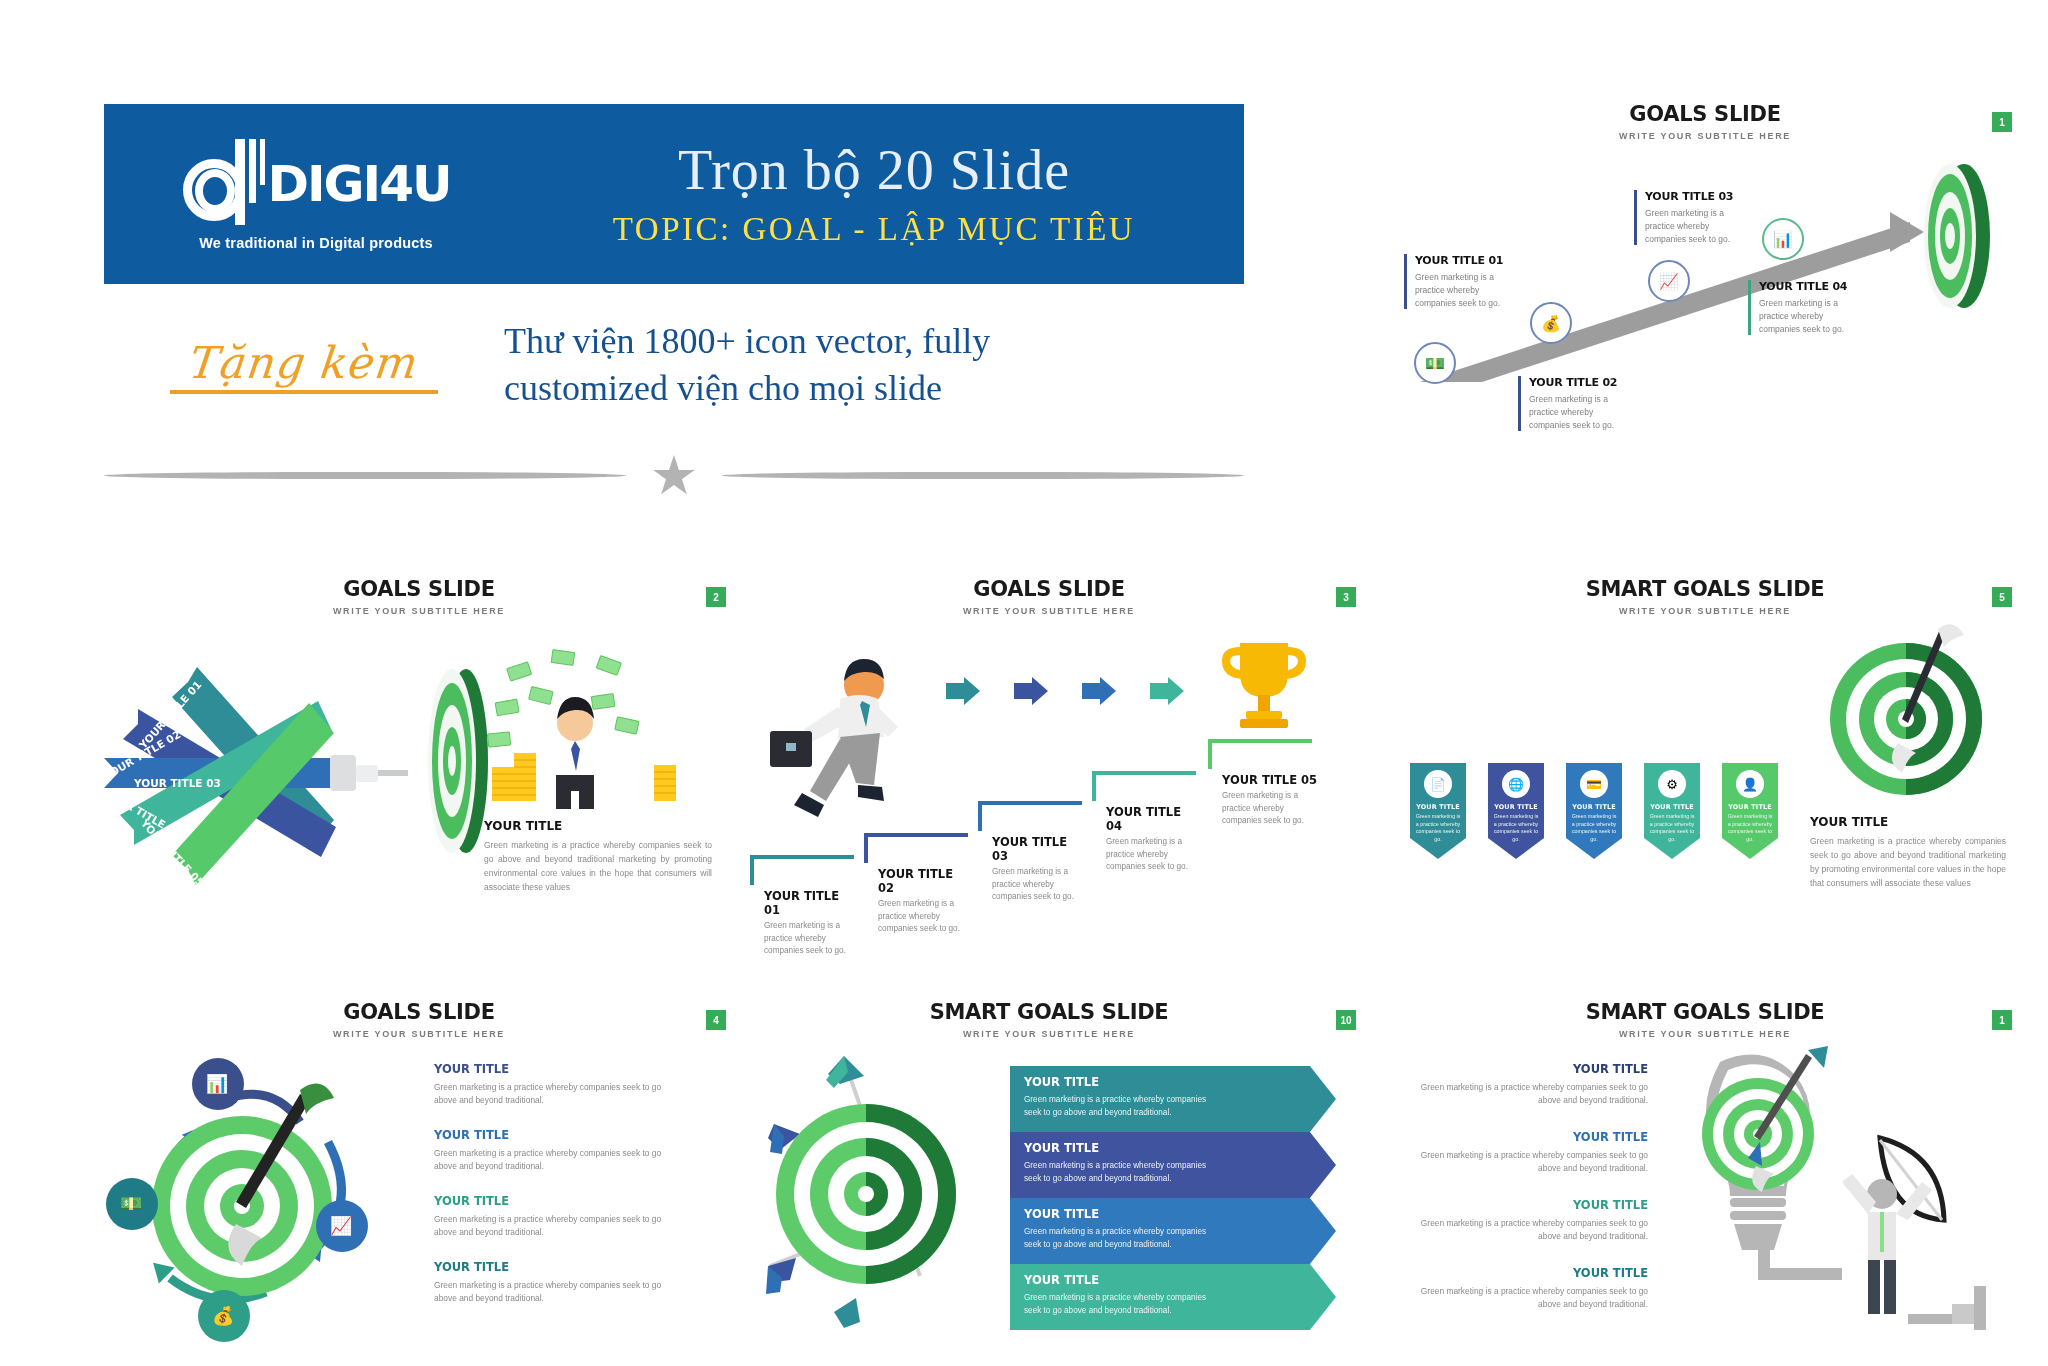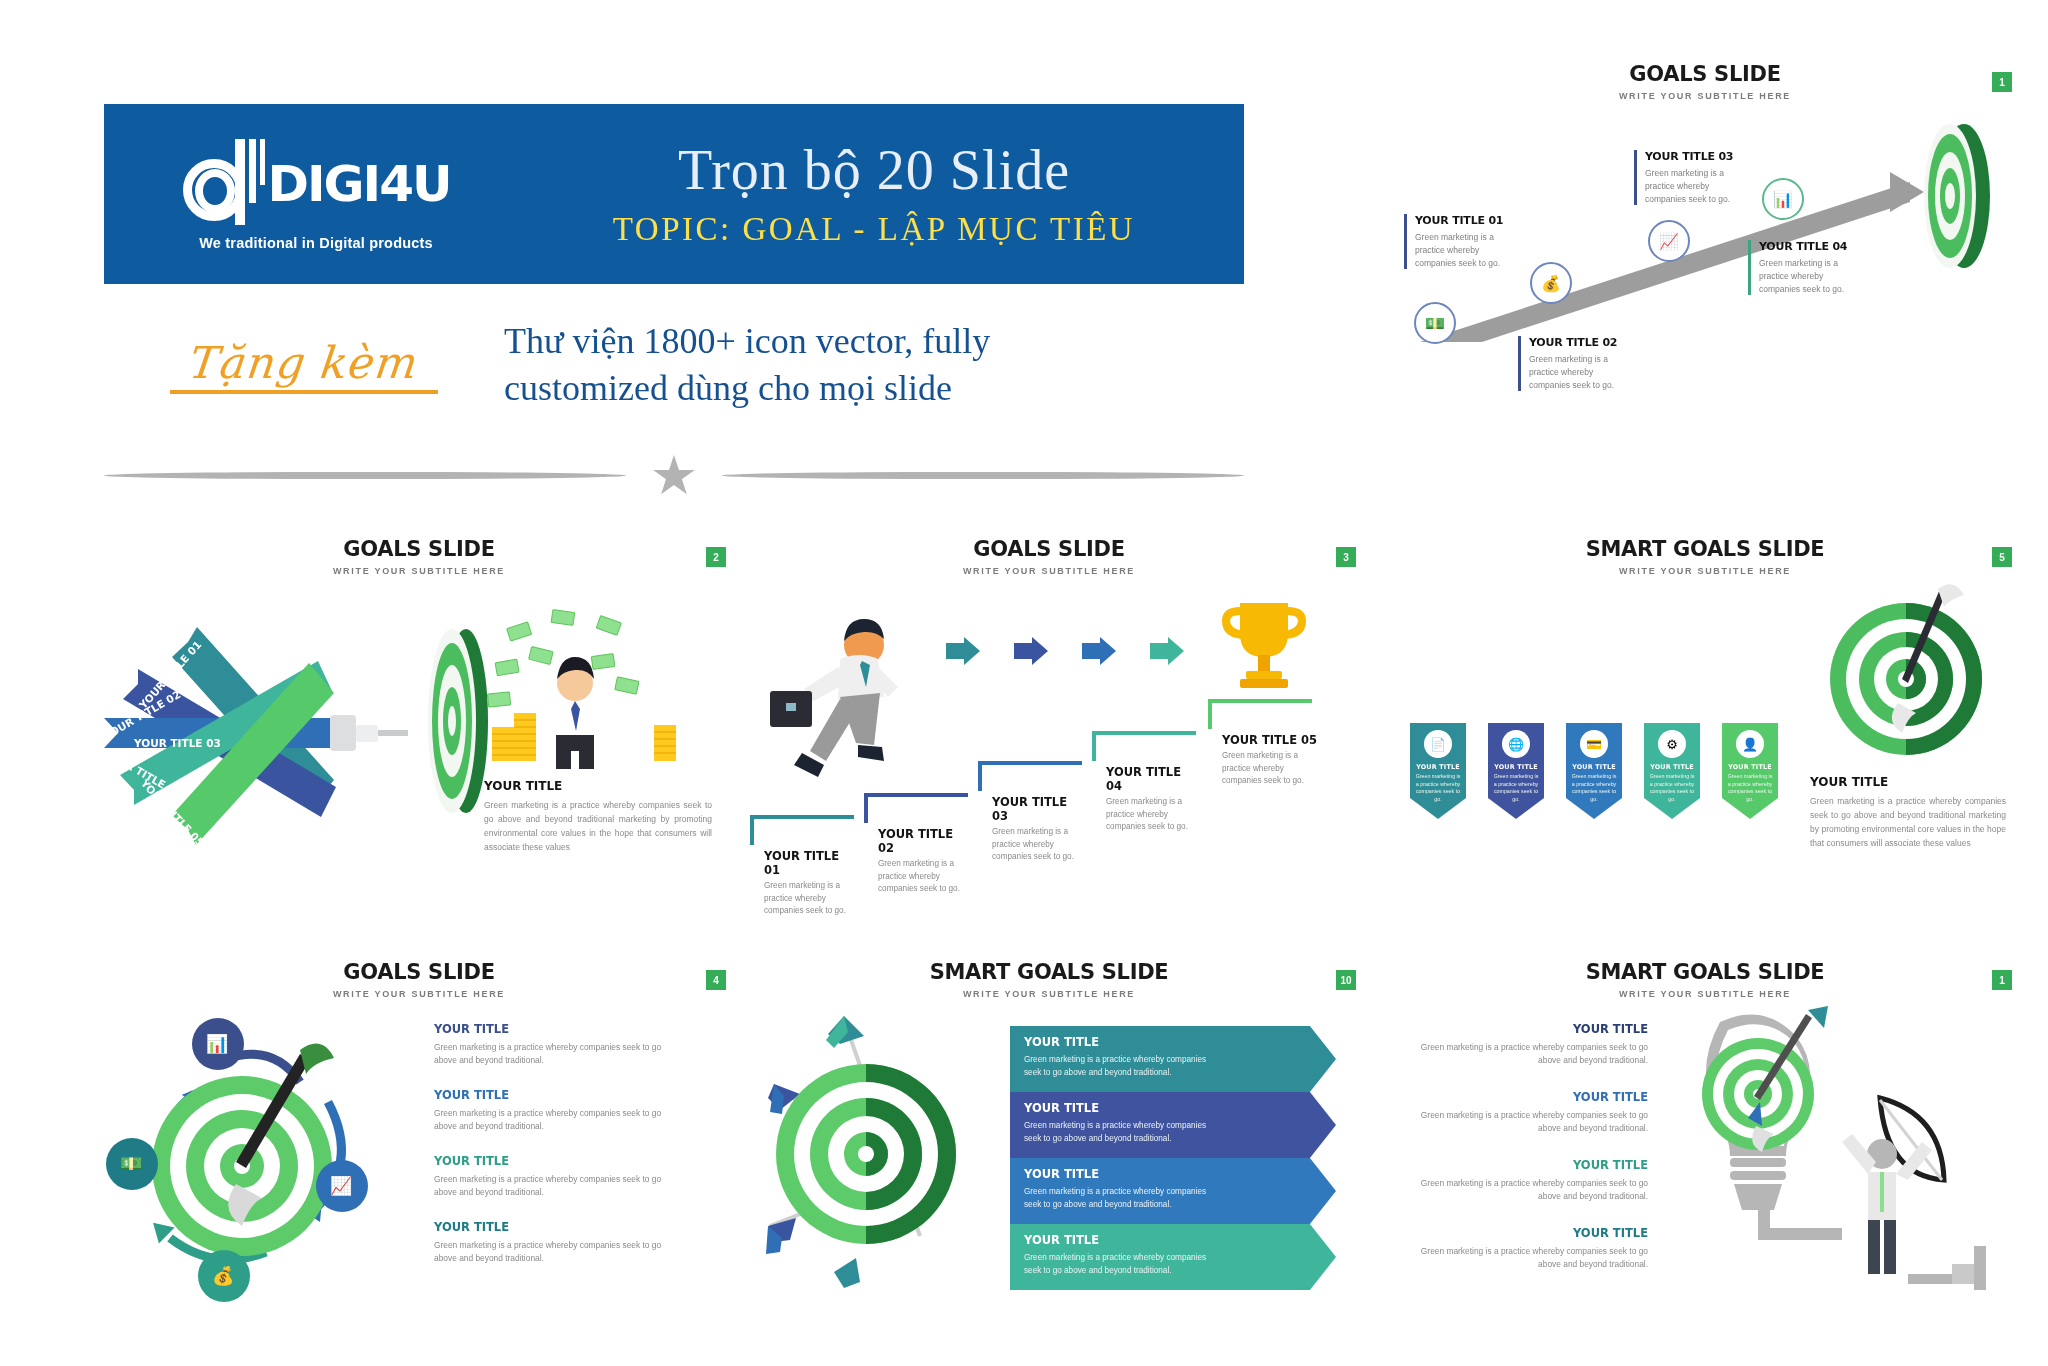--- a/index.html
+++ b/index.html
@@ -38,21 +38,21 @@
   .gift-underline { width:268px; height:4px; background:#f0a024; margin: 2px auto 0 auto; }
   .sub-lines { flex:1; }
   .sub-line { font-family:"Liberation Serif", serif; font-size:36px; color:#155090; line-height:1.3; }
 
   
   .divider { position:absolute; left:104px; top:455px; width:1140px; height:40px; display:flex; align-items:center; justify-content:center; }
   .div-bar { height:7px; flex:1; background:#b3b3b3; border-radius:50%/4px; }
   .div-star { margin:0 24px; color:#b3b3b3; font-size:54px; line-height:40px; }
 
   
-  .slide { position:absolute; background:#fff; }
+  .slide { position:absolute; background:#fff;margin-top:40px; }
   .s-title { text-align:center; font-family:"DejaVu Sans", sans-serif; font-weight:bold; font-size:21px; letter-spacing:-0.3px; color:#1a1a1a; }
   .s-sub { text-align:center; font-size:9px; letter-spacing:1.7px; color:#7b7b7b; margin-top:5px; font-weight:600; }
   .s-num { position:absolute; right:8px; top:10px; width:20px; height:20px; background:#35ad58; color:#fff; font-size:10px; display:flex; align-items:center; justify-content:center; font-weight:bold; }
 
   
   #slide1 { left:1390px; top:62px; width:630px; height:338px; }
   .node { position:absolute; width:42px; height:42px; border-radius:50%; background:#fff; border:2px solid #6d86bb; display:flex; align-items:center; justify-content:center; font-size:16px; color:#4e6ea8; }
   .node.g { border-color:#59b98a; color:#3f9d72; }
   .txtblk { position:absolute; border-left:3px solid #3a4f8c; padding-left:8px; width:112px; }
   .txtblk.t { border-left-color:#3aa57f; }
@@ -123,21 +123,21 @@
     </div>
   </div>
 
   <div class="sub-row">
     <div class="gift">
       <div class="gift-text">Tặng kèm</div>
       <div class="gift-underline"></div>
     </div>
     <div class="sub-lines">
       <div class="sub-line">Thư viện 1800+ icon vector, fully</div>
-      <div class="sub-line">customized dùng cho mọi slide</div>
+      <div class="sub-line">customized viện cho mọi slide</div>
     </div>
   </div>
 
   <div class="divider">
     <div class="div-bar"></div>
     <div class="div-star">★</div>
     <div class="div-bar"></div>
   </div>
 
   <div class="slide" id="slide1">

